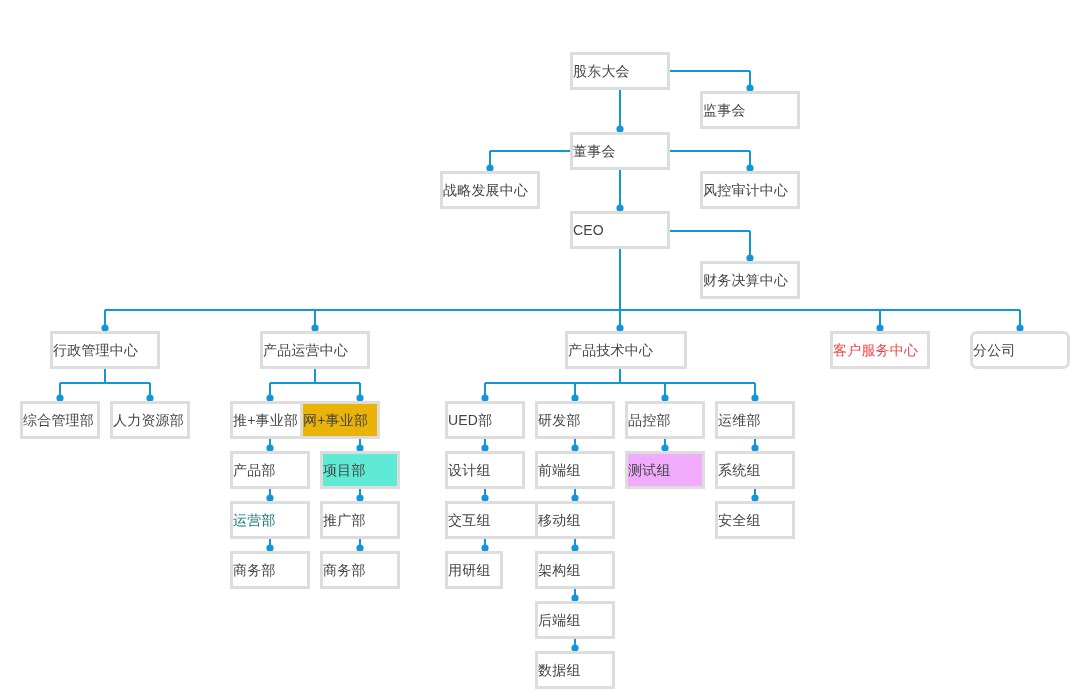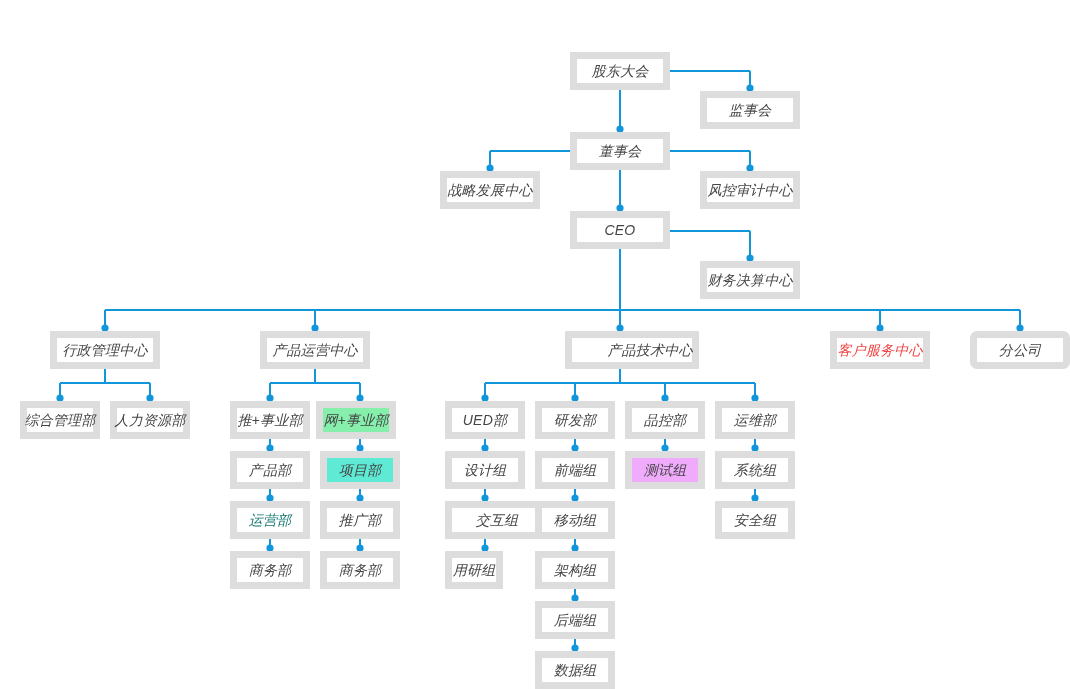--- a/index.html
+++ b/index.html
@@ -22,32 +22,31 @@
     position: absolute;
     left: 0;
     top: 0;
     width: 1070px;
     height: 689px;
     pointer-events: none;
   }
   .node-box {
     position: absolute;
     box-sizing: border-box;
-    border: 7px solid #000000;
+    border: 3px solid #000000;
     background: #ffffff;
     color: #444444;
     font-size: 14px;
     line-height: 1;
     display: flex;
     align-items: center;
-    justify-content: center;
+    justify-content: flex-start;
     text-align: center;
     white-space: nowrap;
     letter-spacing: 0.2px;
-    font-style: italic;
   }
   .node-label {
     display: block;
   }
 </style>
 </head>
 <body>
 
 <div id="chart-root">
   <svg id="connector-layer" width="1070" height="689" viewBox="0 0 1070 689">
@@ -157,21 +156,21 @@
       </div>
       <div class="node-box" style="left: 700px; top: 261px; width: 100px; height: 38px; border-color: rgb(221, 221, 221); background: rgb(255, 255, 255); color: rgb(68, 68, 68);">
         <span class="node-label">财务决算中心</span>
       </div>
       <div class="node-box" style="left: 50px; top: 331px; width: 110px; height: 38px; border-color: rgb(221, 221, 221); background: rgb(255, 255, 255); color: rgb(68, 68, 68);">
         <span class="node-label">行政管理中心</span>
       </div>
       <div class="node-box" style="left: 260px; top: 331px; width: 110px; height: 38px; border-color: rgb(221, 221, 221); background: rgb(255, 255, 255); color: rgb(68, 68, 68);">
         <span class="node-label">产品运营中心</span>
       </div>
-      <div class="node-box" style="left: 565px; top: 331px; width: 134px; height: 38px; border-color: rgb(221, 221, 221); background: rgb(255, 255, 255); color: rgb(68, 68, 68); padding-left: 36px;">
+      <div class="node-box" style="left: 565px; top: 331px; width: 122px; height: 38px; border-color: rgb(221, 221, 221); background: rgb(255, 255, 255); color: rgb(68, 68, 68);">
         <span class="node-label">产品技术中心</span>
       </div>
       <div class="node-box" style="left: 830px; top: 331px; width: 100px; height: 38px; border-color: rgb(221, 221, 221); background: rgb(255, 255, 255); color: #ef4444;">
         <span class="node-label">客户服务中心</span>
       </div>
       <div class="node-box" style="left: 970px; top: 331px; width: 100px; height: 38px; border-color: rgb(221, 221, 221); background: rgb(255, 255, 255); color: rgb(68, 68, 68); border-radius: 7px;">
         <span class="node-label">分公司</span>
       </div>
       <div class="node-box" style="left: 20px; top: 401px; width: 80px; height: 38px; border-color: rgb(221, 221, 221); background: rgb(255, 255, 255); color: rgb(68, 68, 68);">
         <span class="node-label">综合管理部</span>
@@ -184,21 +183,21 @@
       </div>
       <div class="node-box" style="left: 230px; top: 451px; width: 80px; height: 38px; border-color: rgb(221, 221, 221); background: rgb(255, 255, 255); color: rgb(68, 68, 68);">
         <span class="node-label">产品部</span>
       </div>
       <div class="node-box" style="left: 230px; top: 501px; width: 80px; height: 38px; border-color: rgb(221, 221, 221); background: rgb(255, 255, 255); color: #0f766e;">
         <span class="node-label">运营部</span>
       </div>
       <div class="node-box" style="left: 230px; top: 551px; width: 80px; height: 38px; border-color: rgb(221, 221, 221); background: rgb(255, 255, 255); color: rgb(68, 68, 68);">
         <span class="node-label">商务部</span>
       </div>
-      <div class="node-box" style="left: 316px; top: 401px; width: 80px; height: 38px; border-color: rgb(221, 221, 221); background: #86efac; color: rgb(68, 68, 68);">
+      <div class="node-box" style="left: 300px; top: 401px; width: 80px; height: 38px; border-color: rgb(221, 221, 221); background: #eab308; color: rgb(68, 68, 68);">
         <span class="node-label">网+事业部</span>
       </div>
       <div class="node-box" style="left: 320px; top: 451px; width: 80px; height: 38px; border-color: rgb(221, 221, 221); background: #5eead4; color: rgb(68, 68, 68);">
         <span class="node-label">项目部</span>
       </div>
       <div class="node-box" style="left: 320px; top: 501px; width: 80px; height: 38px; border-color: rgb(221, 221, 221); background: rgb(255, 255, 255); color: rgb(68, 68, 68);">
         <span class="node-label">推广部</span>
       </div>
       <div class="node-box" style="left: 320px; top: 551px; width: 80px; height: 38px; border-color: rgb(221, 221, 221); background: rgb(255, 255, 255); color: rgb(68, 68, 68);">
         <span class="node-label">商务部</span>

